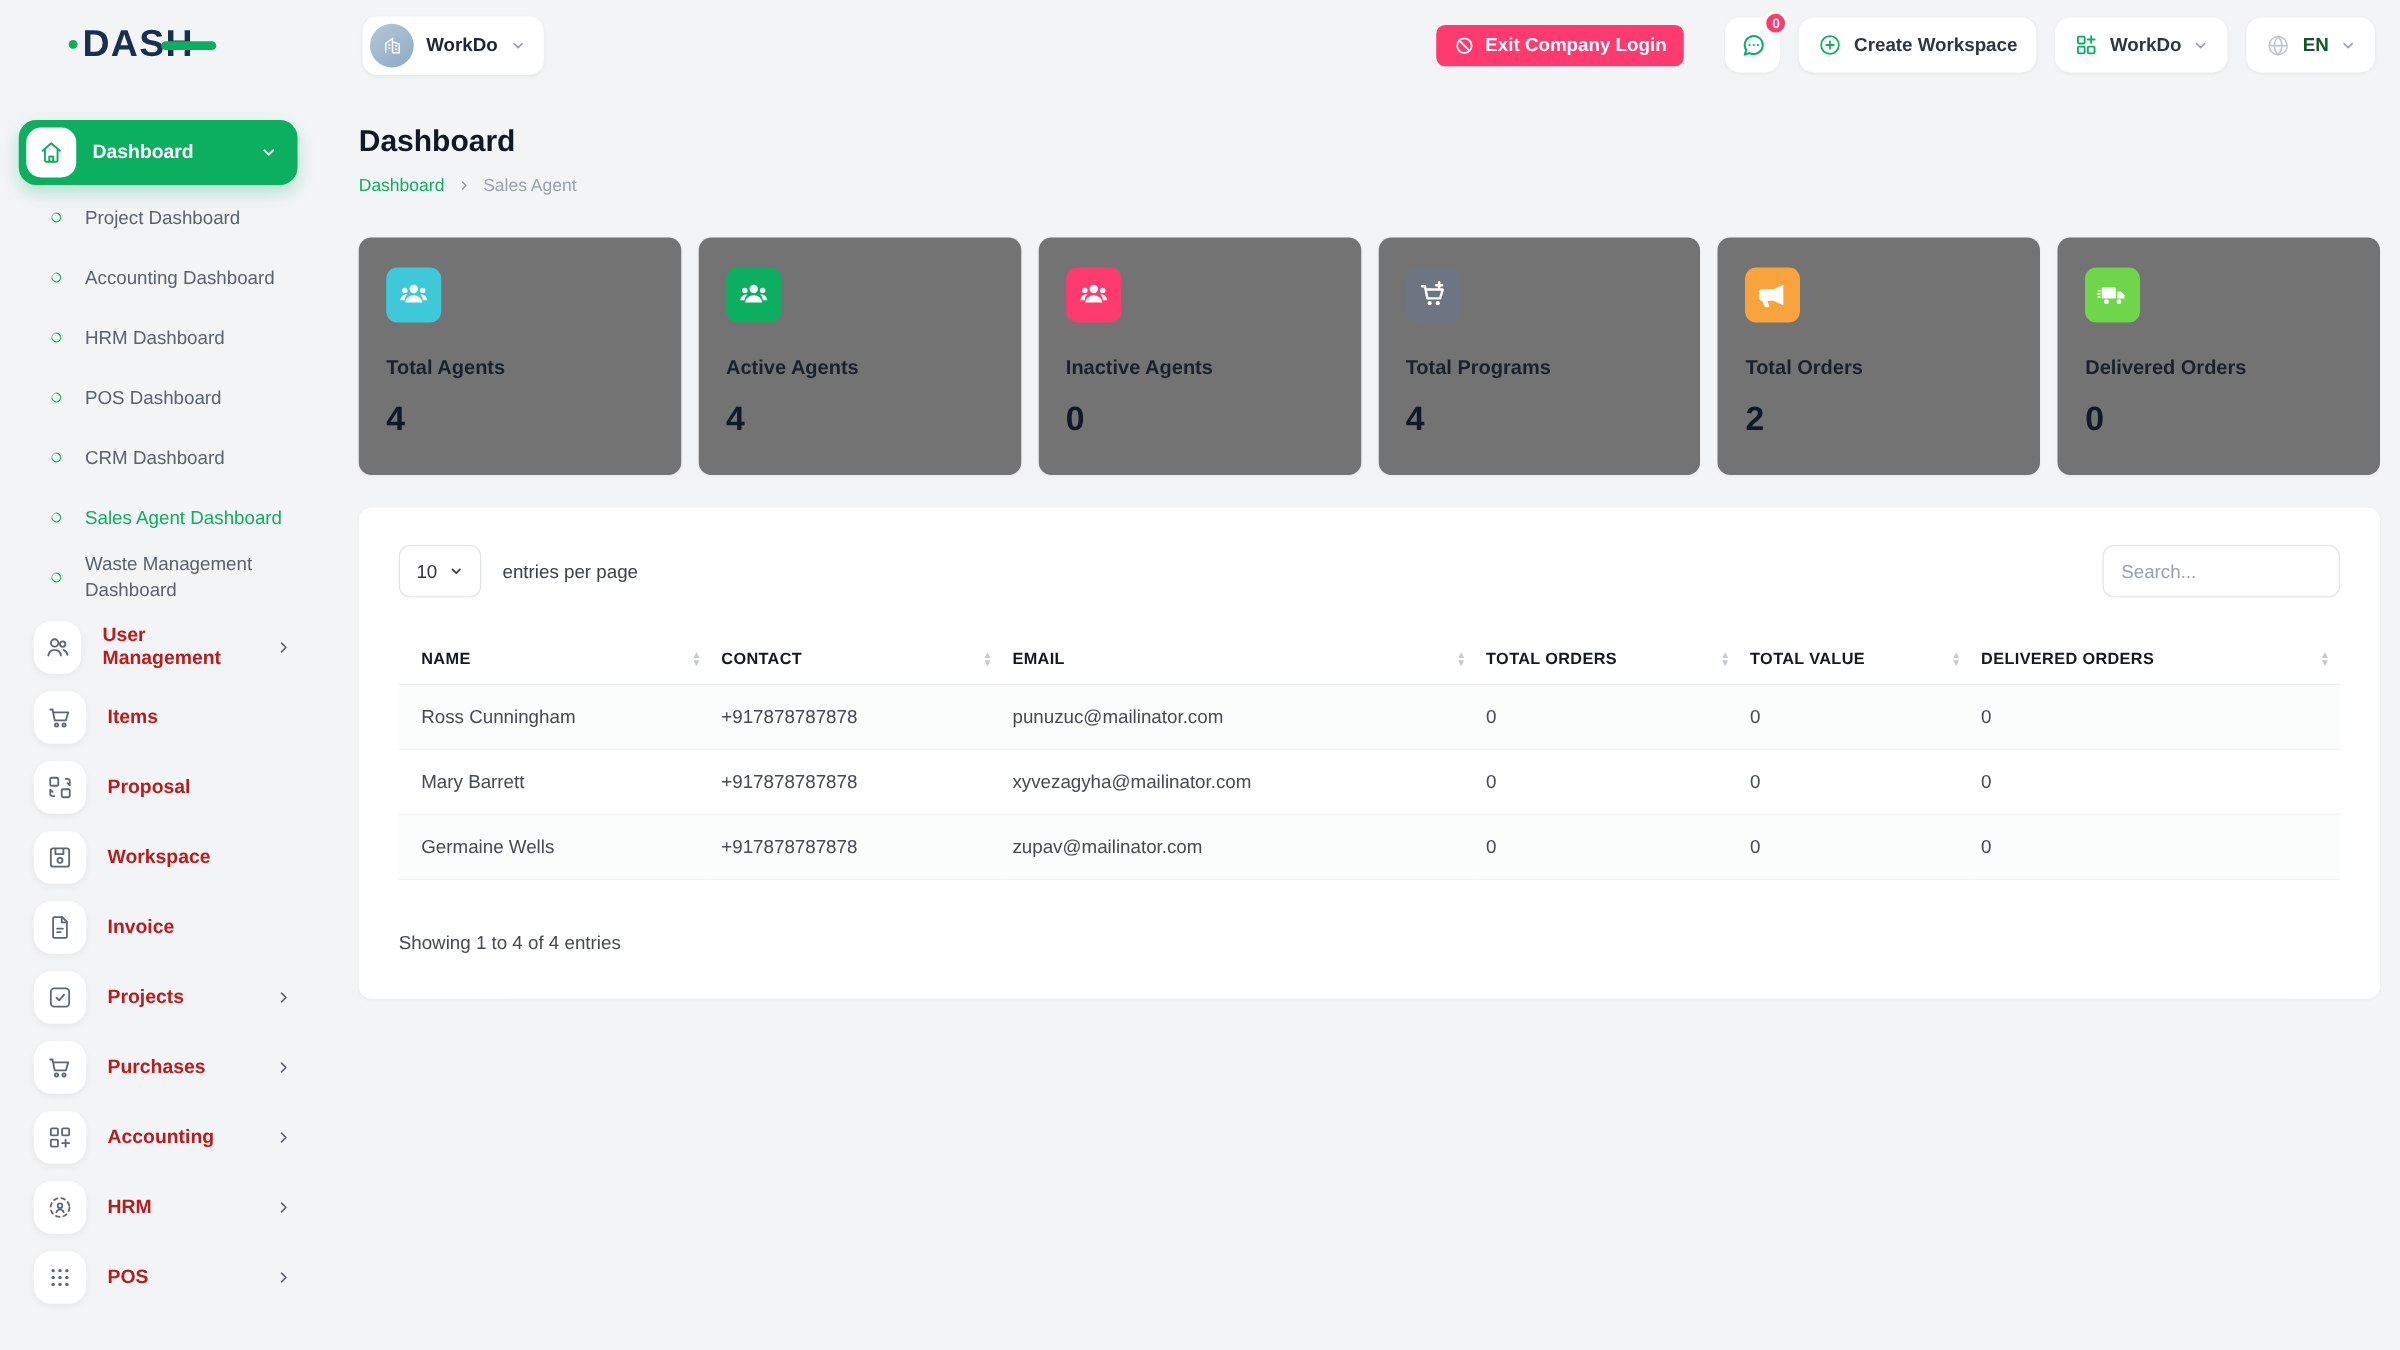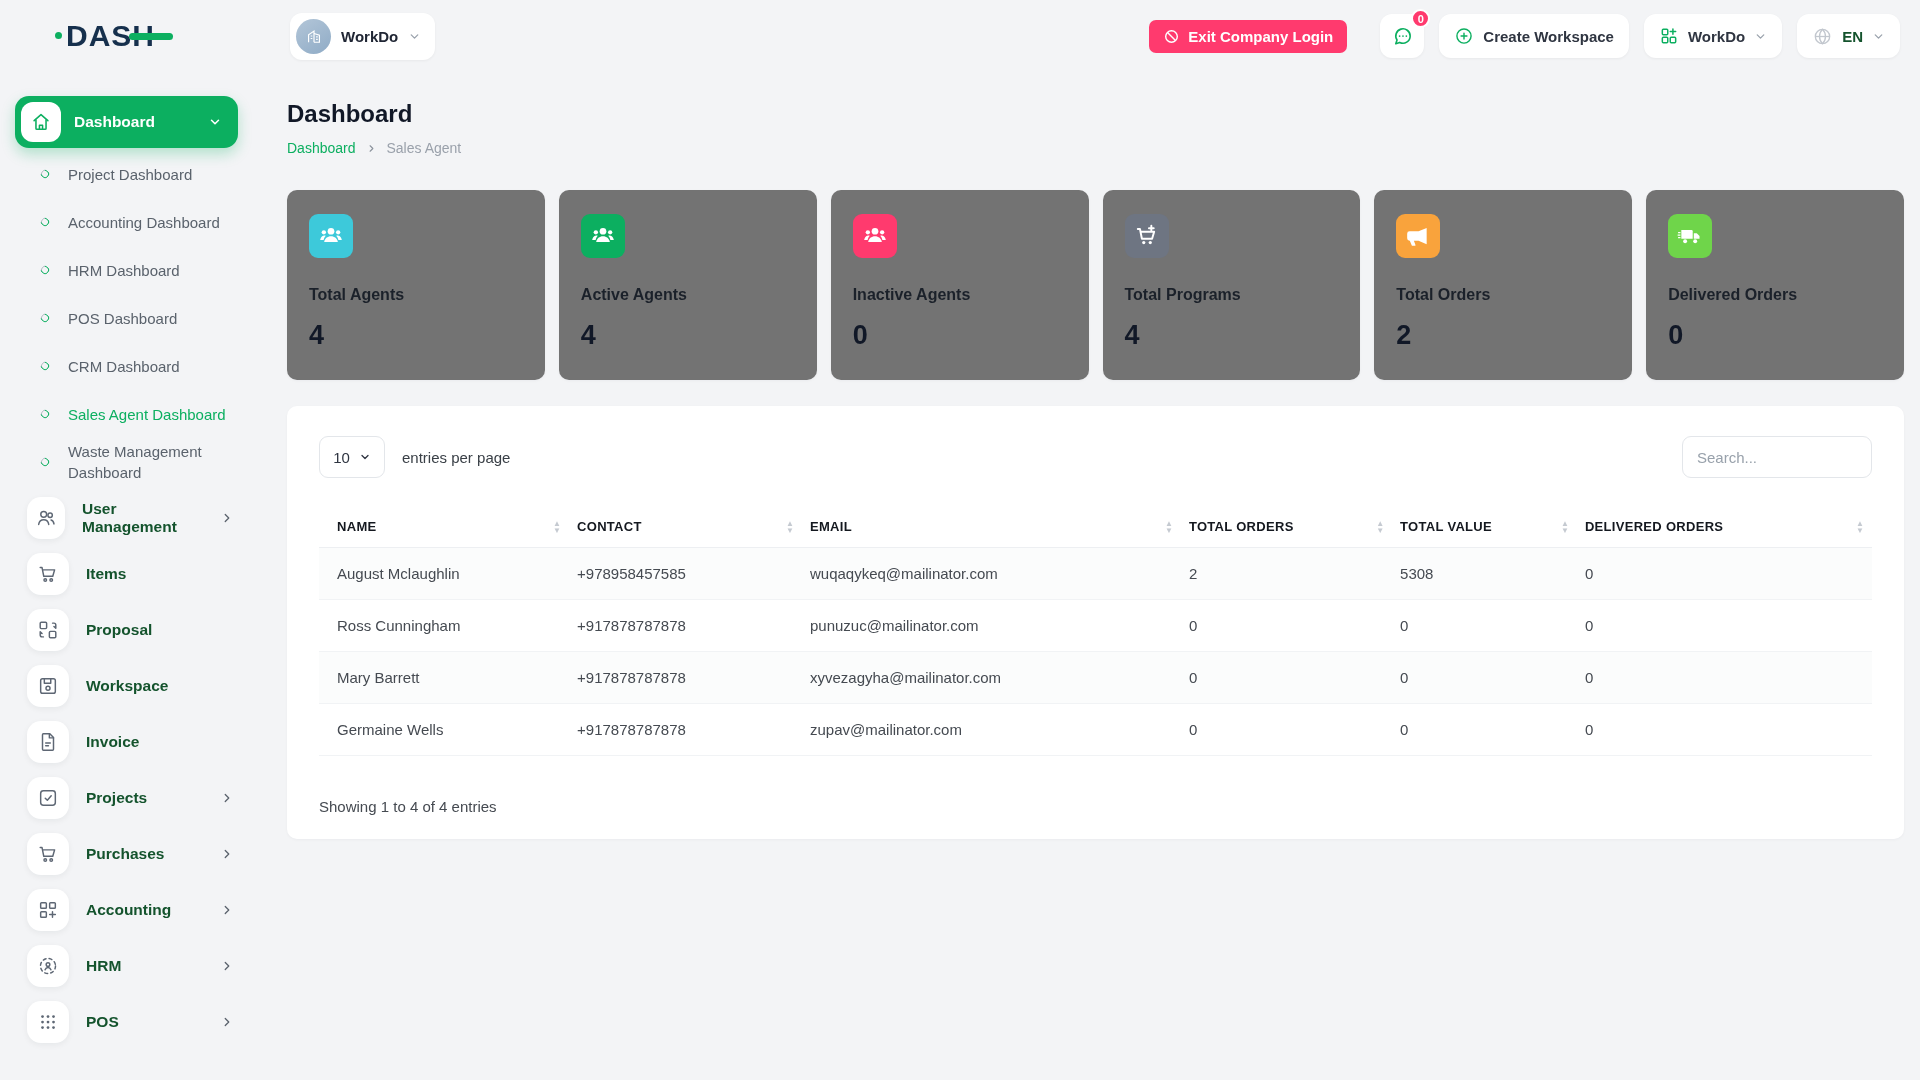--- a/index.html
+++ b/index.html
@@ -38,38 +38,38 @@
   .active-pill .label { color:#fff; font-size:15.5px; font-weight:700; }
   .active-pill .chev-down { margin-left:auto; color:#fff; display:flex; }
   .sub-list { margin-top:2px; }
   .sub-item { display:flex; align-items:center; gap:19px; padding-left:41px; min-height:48px; cursor:pointer; }
   .bullet { width:8px; height:8px; border-radius:50%; border:1.5px solid #0CAF60; border-left-color:#b3bac2; transform:rotate(40deg); flex:0 0 auto; }
   .sub-item .label { font-size:15px; color:#5a626c; max-width:160px; line-height:21px; }
   .sub-item.active .label { color:#0CAF60; }
   .menu-list { margin-top:4px; }
   .menu-item { display:flex; align-items:center; gap:17px; min-height:56px; padding:0 30px 0 27px; cursor:pointer; }
   .menu-item .icon-box { width:42px; height:42px; border-radius:14px; background:#fff; box-shadow:0 2px 6px rgba(20,30,40,.06); display:flex; align-items:center; justify-content:center; color:#5E6774; }
-  .menu-item .label { font-size:15.5px; font-weight:600; color:#14532d; }
+  .menu-item .label { font-size:15.5px; font-weight:600; color:#b91c1c; }
   .menu-item .chev-right { margin-left:auto; color:#5a626c; display:flex; }
 
   
   .main { flex:1 1 auto; padding:0 16px 0 23px; min-width:0; }
   .page-title { margin-top:28px; font-size:24px; font-weight:700; color:#111827; }
   .breadcrumb { margin-top:12px; display:flex; align-items:center; gap:10px; font-size:14px; }
   .breadcrumb .root { color:#0CAF60; cursor:pointer; }
   .breadcrumb .sep { color:#8b929c; display:flex; }
   .breadcrumb .current { color:#9aa1ab; }
 
   .stats { margin-top:34px; display:grid; grid-template-columns:repeat(6,1fr); gap:14px; }
   .stat-card { background:#737373; border-radius:10px; height:190px; padding:24px 22px; box-shadow:0 1px 3px rgba(16,24,40,.04); }
   .stat-icon { width:44px; height:44px; border-radius:9px; display:flex; align-items:center; justify-content:center; }
   .stat-label { margin-top:28px; font-size:16px; font-weight:700; color:#1b212a; }
   .stat-value { margin-top:16px; font-size:27px; font-weight:700; color:#111827; }
 
-  .table-card { margin-top:26px; background:#fff; border-radius:10px; padding:30px 32px 24px; box-shadow:0 1px 3px rgba(16,24,40,.04); }
+  .table-card { margin-top:26px; background:#fff; border-radius:10px; padding:30px 32px 36px; box-shadow:0 1px 3px rgba(16,24,40,.04); }
   .table-controls { display:flex; align-items:center; }
   .page-size { width:66px; height:42px; border:1px solid #e3e6ea; border-radius:9px; display:flex; align-items:center; justify-content:center; gap:9px; font-size:15px; color:#2f3541; cursor:pointer; background:#fff; }
   .entries-label { margin-left:17px; font-size:15px; color:#3a4047; }
   .search-input { margin-left:auto; width:190px; height:42px; border:1px solid #e3e6ea; border-radius:9px; padding:0 14px; font-size:15px; color:#2f3541; font-family:inherit; outline:none; background:#fff; }
   .search-input::placeholder { color:#98a1ab; }
 
   table { width:100%; border-collapse:collapse; margin-top:28px; }
   th { text-align:left; padding:13px 8px; border-bottom:1px solid #edeff2; }
   th .th-inner { display:flex; align-items:center; justify-content:space-between; }
   th .th-label { font-size:13px; font-weight:700; color:#14181f; letter-spacing:.3px; }
@@ -524,28 +524,20 @@
                     <i class="sort">
                       <span>▲</span>
                       <span>▼</span>
                     </i>
                   </div>
                 </th>
             </tr>
           </thead>
           <tbody>
             <tr>
-              <td>August Mclaughlin</td>
-              <td>+978958457585</td>
-              <td>wuqaqykeq@mailinator.com</td>
-              <td>2</td>
-              <td>5308</td>
-              <td>0</td>
-            </tr>
-            <tr>
               <td>Ross Cunningham</td>
               <td>+917878787878</td>
               <td>punuzuc@mailinator.com</td>
               <td>0</td>
               <td>0</td>
               <td>0</td>
             </tr>
             <tr>
               <td>Mary Barrett</td>
               <td>+917878787878</td>

